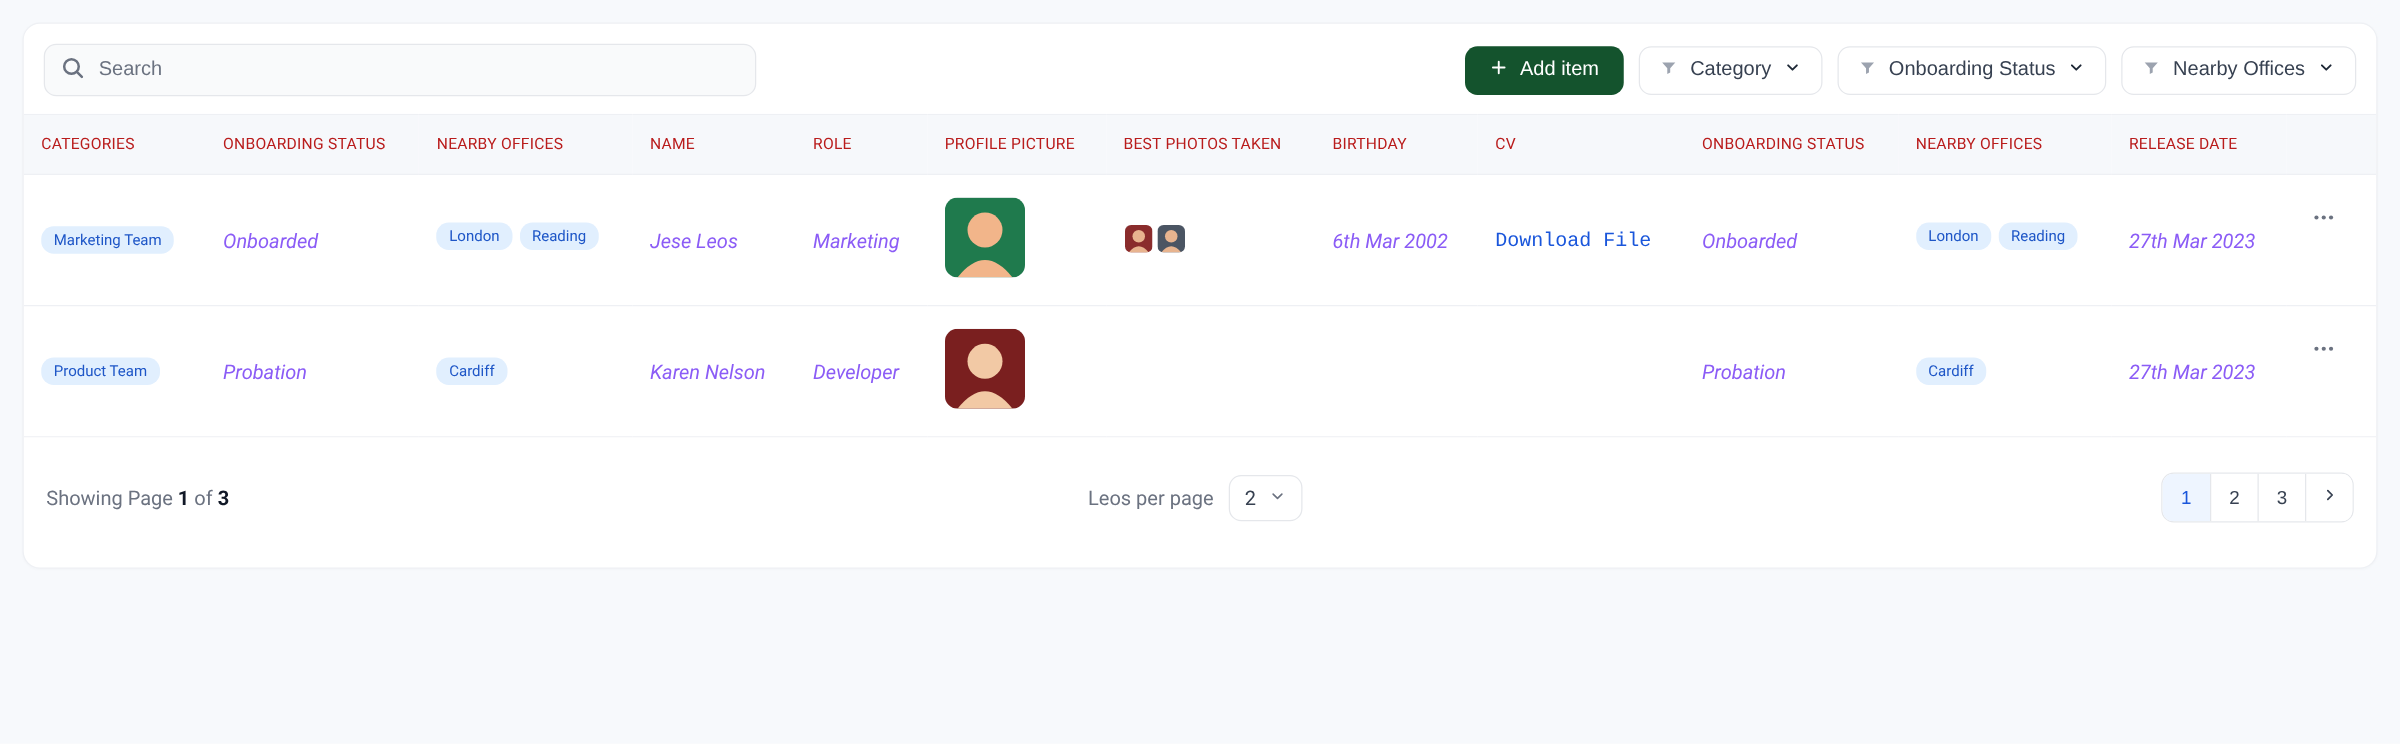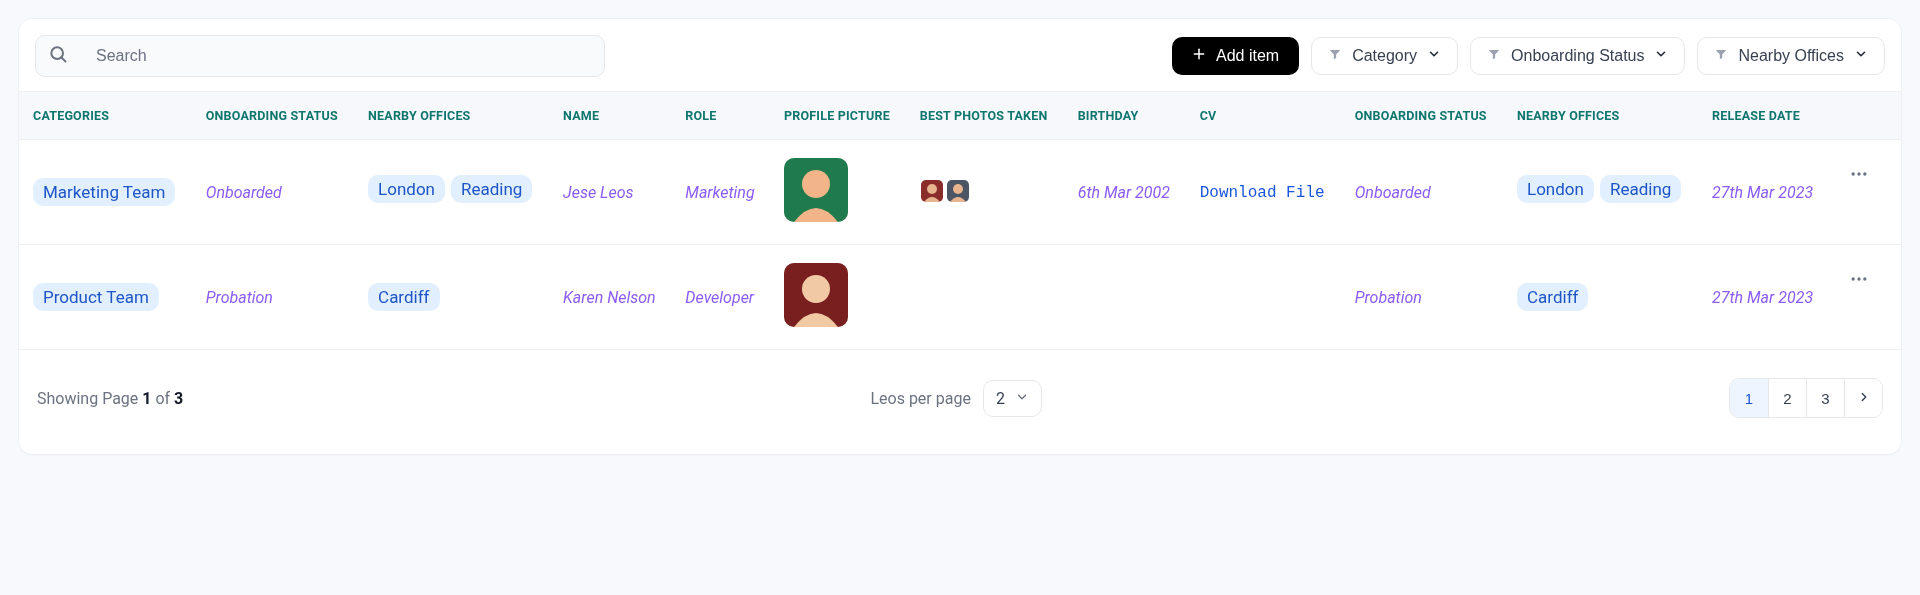--- a/index.html
+++ b/index.html
@@ -24,38 +24,38 @@
       gap: 12px;
     }
     .search {
       flex: 1;
       display: flex;
       align-items: center;
       border: 1px solid #e5e7eb;
       background: #f9fafb;
       border-radius: 10px;
       padding: 8px 12px;
-      gap: 28px;
+      gap: 11px;
       max-width: 755px;
     }
     .search input {
       border: none;
       background: transparent;
       outline: none;
       font-size: 16px;
       color: #374151;
       width: 100%;
     }
     .search input::placeholder { color: #6b7280; }
     .spacer { flex: 1; }
     .btn-primary {
       display: inline-flex;
       align-items: center;
       gap: 10px;
-      background: #000000;
+      background: #14532d;
       color: #fff;
       border: none;
       border-radius: 10px;
       padding: 10px 20px;
       font-size: 16px;
       font-weight: 500;
       cursor: pointer;
     }
     .btn-outline {
       display: inline-flex;
@@ -68,22 +68,22 @@
       padding: 9px 16px;
       font-size: 16px;
       font-weight: 500;
       cursor: pointer;
     }
     .table-wrap { overflow-x: auto; }
     table { width: 100%; border-collapse: collapse; }
     thead th {
       text-align: left;
       font-size: 12.5px;
-      font-weight: 700;
-      color: #0f766e;
+      font-weight: 400;
+      color: #b91c1c;
       background: #f6f8fb;
       padding: 16px 14px;
       border-top: 1px solid #eef0f4;
       border-bottom: 1px solid #eef0f4;
       text-transform: uppercase;
       letter-spacing: 0.2px;
     }
     tbody td {
       padding: 18px 14px;
       border-bottom: 1px solid #eef0f4;
@@ -91,21 +91,21 @@
       color: #374151;
       vertical-align: middle;
     }
     tbody td.muted-cell { color: #8b5cf6; font-style: italic; }
     .tag {
       display: inline-block;
       background: #e1effe;
       color: #1e56c7;
       border-radius: 10px;
       padding: 4px 10px;
-      font-size: 17px;
+      font-size: 12px;
       margin-right: 6px;
       margin-bottom: 6px;
       white-space: nowrap;
     }
     .tag-group .tag:last-child { margin-bottom: 0; margin-right: 0; }
     .link { color: #1a56db; cursor: pointer; font-family: Liberation Mono, monospace; }
     .avatar-lg {
       width: 64px; height: 64px; border-radius: 10px; object-fit: cover;
       display: inline-flex; align-items: center; justify-content: center;
       background: #e5e7eb; overflow: hidden;

